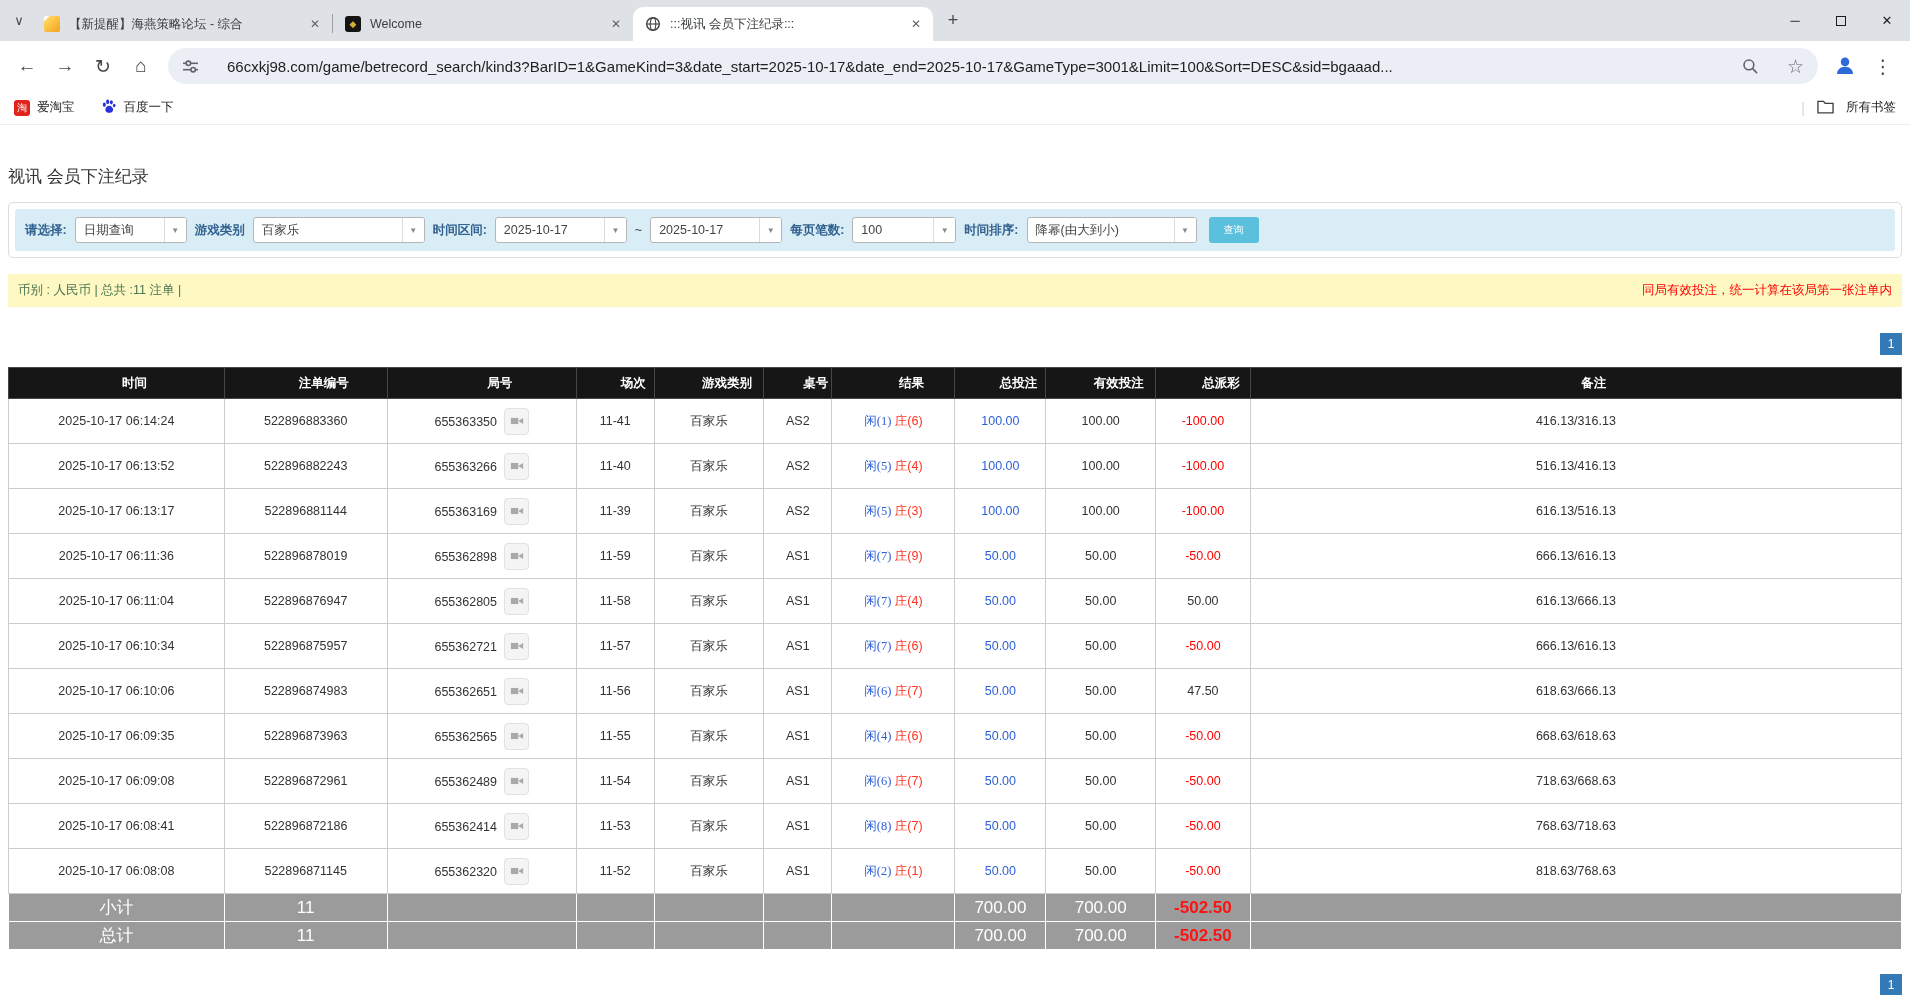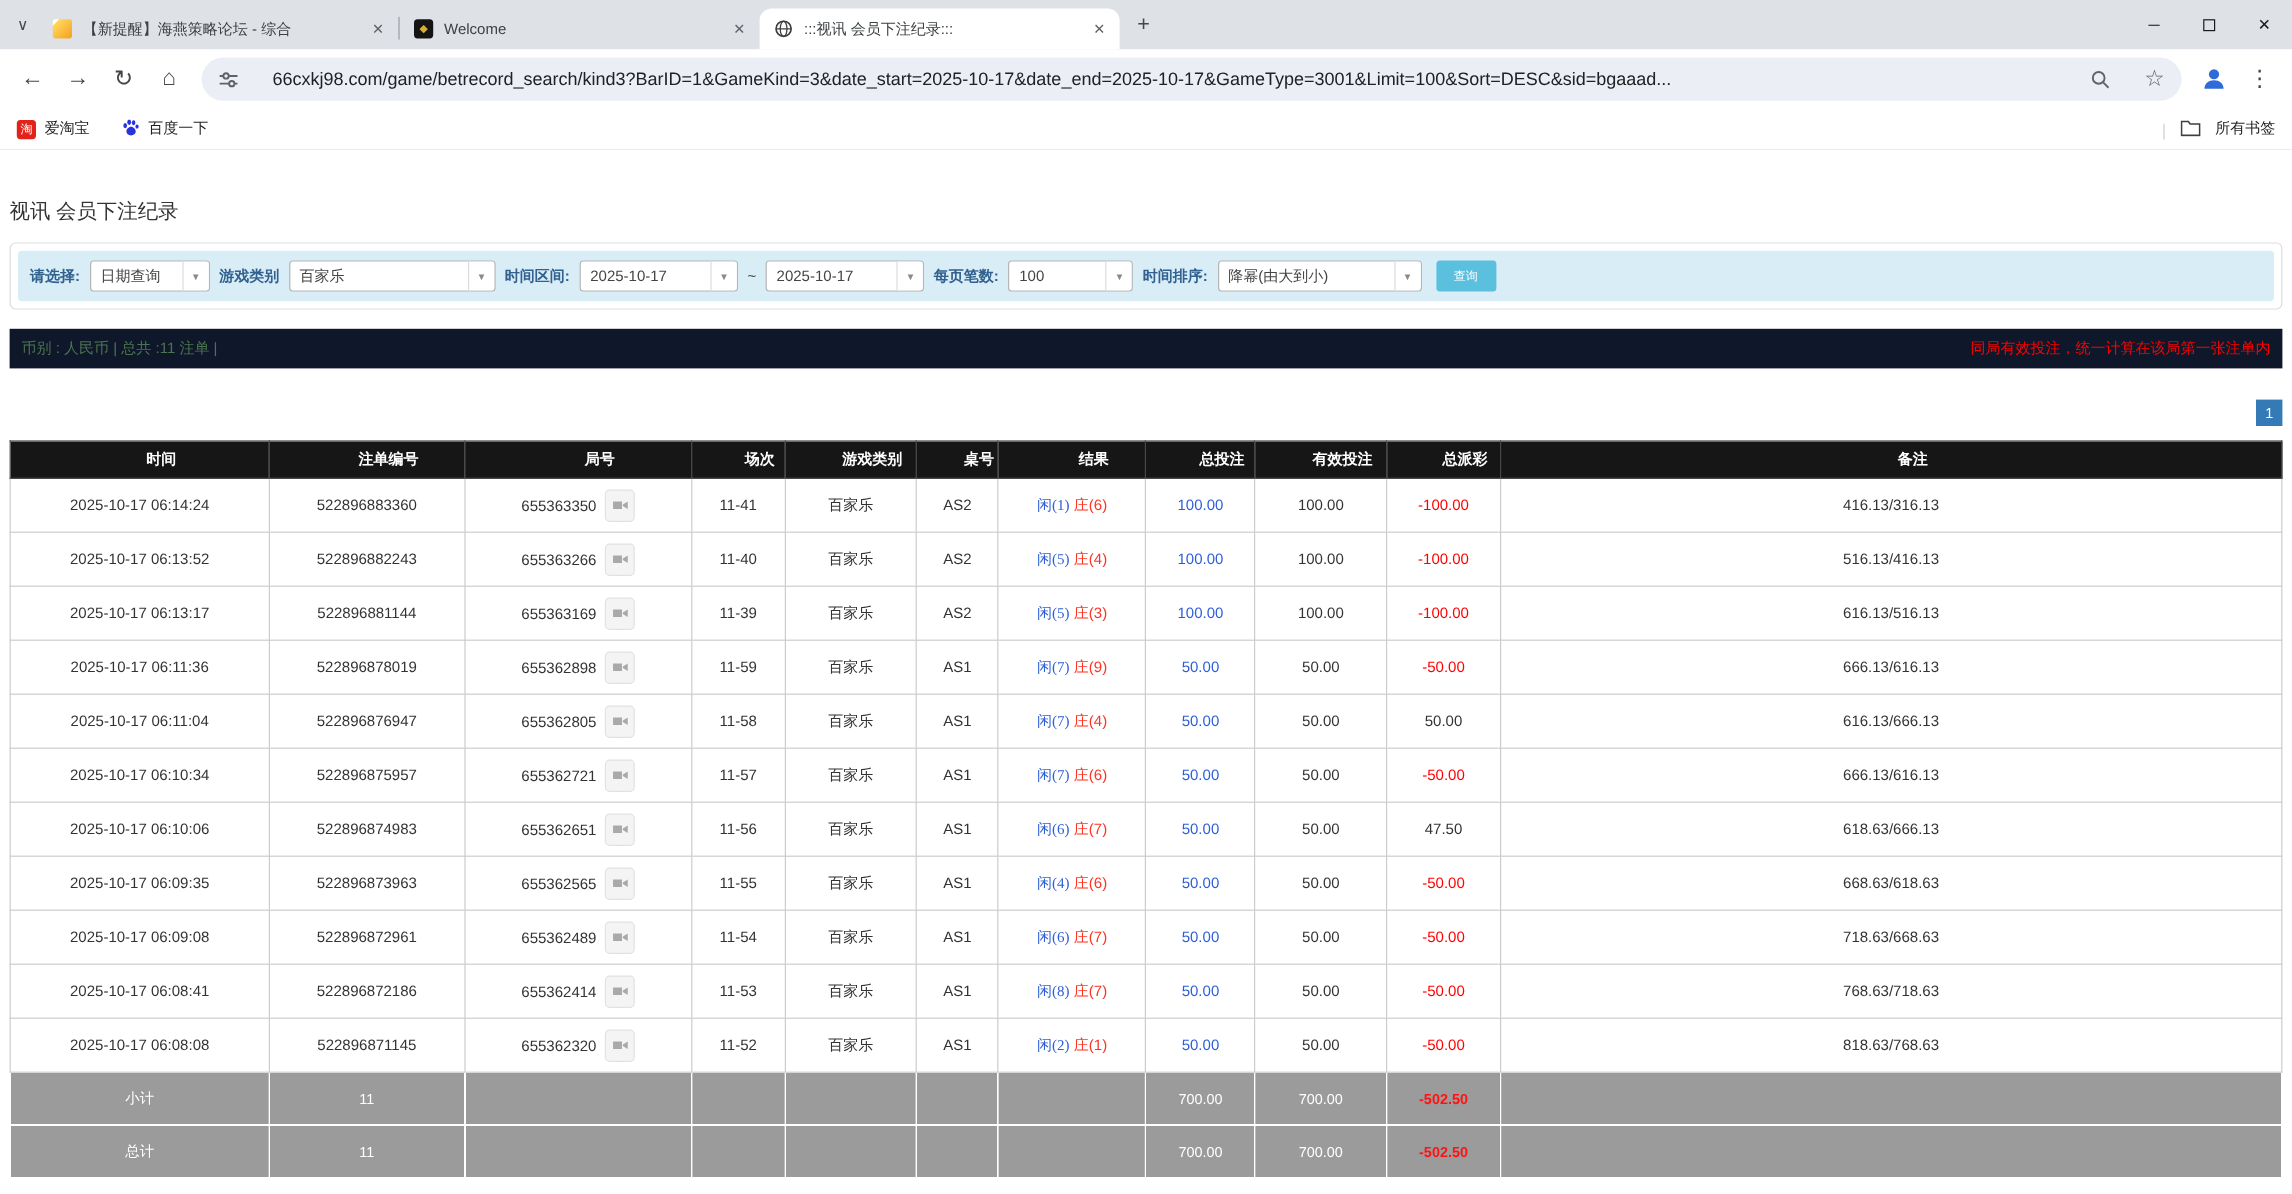--- a/index.html
+++ b/index.html
@@ -39,42 +39,42 @@
   
   .content { background:#fff; position:relative; }
   .page-title { font-size:17px; font-weight:500; color:#333; margin:40px 8px 14px; }
 
   .filter-wrap { margin:0 8px; border:1px solid #ddd; border-radius:5px; padding:6px; }
   .filter-bar { background:#d9edf7; border-radius:3px; padding:8px 10px; display:flex; align-items:center; gap:8px; font-size:12.5px; }
   .flabel { color:#31618f; font-weight:bold; white-space:nowrap; }
   .combo { display:flex; height:26px; background:#fff; border:1px solid #b5b5b5; border-radius:3px; overflow:hidden; }
   .combo .val { flex:1; display:flex; align-items:center; padding:0 8px; color:#444; white-space:nowrap; }
   .combo .arrow { width:22px; border-left:1px solid #dcdcdc; display:flex; align-items:center; justify-content:center; color:#8a8a8a; font-size:8px; background:#fff; }
-  .w110{width:100px}.w172{width:172px}.w130{width:132px}.w88{width:104px}.w170{width:170px}
+  .w110{width:112px}.w172{width:172px}.w130{width:132px}.w88{width:104px}.w170{width:170px}
   .tilde { color:#444; }
   .btn-search { background:#5bc0de; color:#fff; border:none; border-radius:3px; height:26px; padding:0 15px; font-size:10px; margin-left:4px; cursor:pointer; }
 
-  .info-bar { margin:16px 8px 0; background:#0f172a; padding:8px 10px; display:flex; justify-content:space-between; align-items:center; font-size:12.5px; }
+  .info-bar { margin:16px 8px 0; background:#fef9c3; padding:8px 10px; display:flex; justify-content:space-between; align-items:center; font-size:12.5px; }
   .info-left { color:#4c7450; }
   .info-right { color:#ff0000; }
 
   .pager { display:flex; justify-content:flex-end; margin:26px 8px 12px; }
   .pager-bottom { margin:24px 8px 0; }
   .page-num { min-width:22px; height:22px; background:#337ab7; color:#fff; display:flex; align-items:center; justify-content:center; font-size:12px; }
 
   table.bet-table { width:calc(100% - 16px); margin:0 8px; border-collapse:collapse; font-size:12.5px; table-layout:fixed; }
   .bet-table th { background:#161616; color:#fff; height:31px; font-weight:bold; border:1px solid #474747;padding-left:36px; }
   .bet-table td { height:45px; text-align:center; color:#333; border:1px solid #ccc; background:#fff; overflow:hidden; }
   .result-cell .player { color:#2c5fd8;font-family:Liberation Serif, serif; }
   .result-cell .banker { color:#ff3322; }
   td.blue { color:#2c5fd8; }
   td.red { color:#ff0000; }
   .vid-btn { display:inline-flex; align-items:center; justify-content:center; width:25px; height:27px; background:#f4f4f4; border:1px solid #e1e1e1; border-radius:4px; margin-left:7px; vertical-align:middle; }
   .round-num { vertical-align:middle; }
-  .bet-table tfoot td { background:#9b9b9b; color:#fff; height:44px; border:1px solid #fff; font-size:12px; }
+  .bet-table tfoot td { background:#9b9b9b; color:#fff; height:28px; border:1px solid #fff; font-size:17px; }
   .bet-table tfoot td.foot-red { color:#ff1212; font-weight:bold; }
 </style>
 </head>
 <body>
 
 <div>
   <div class="tabstrip">
     <div class="tab-search-btn">∨</div>
 
     <div class="tab">

